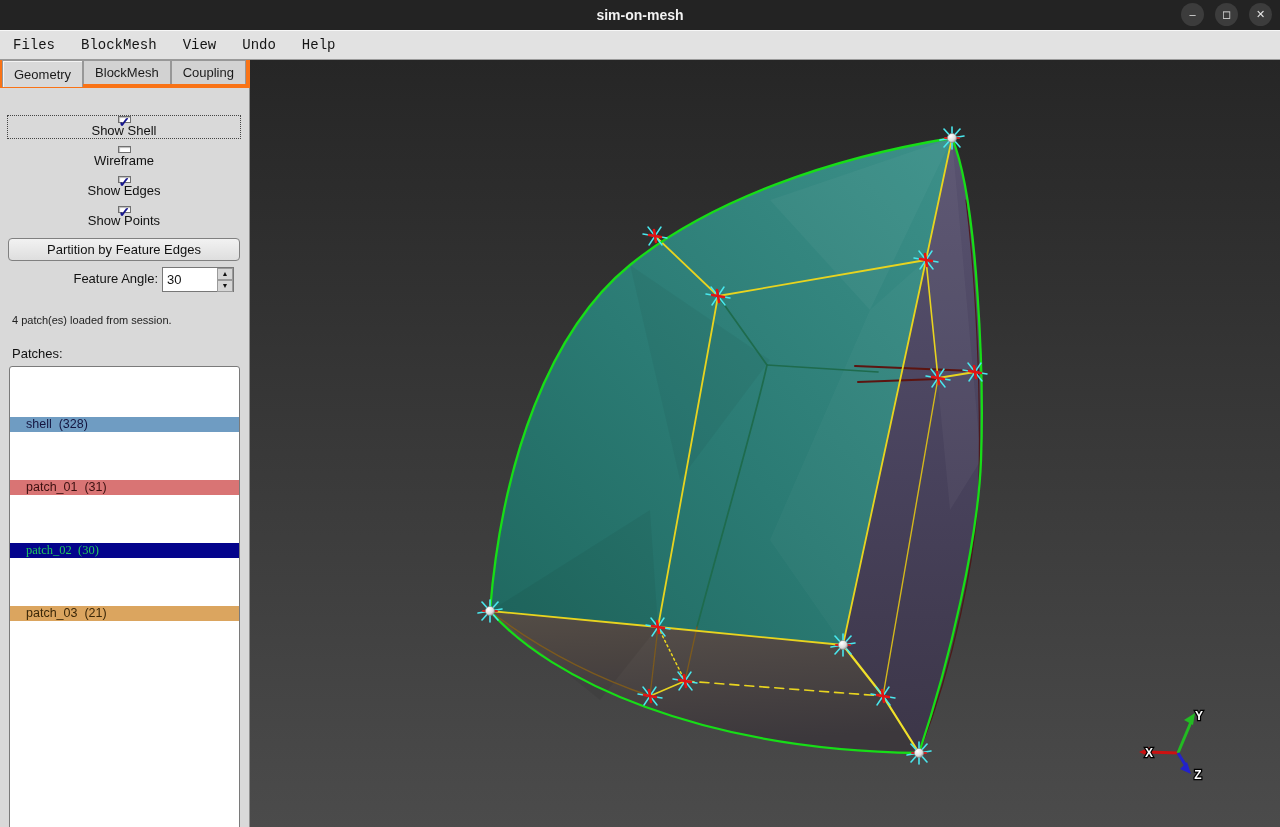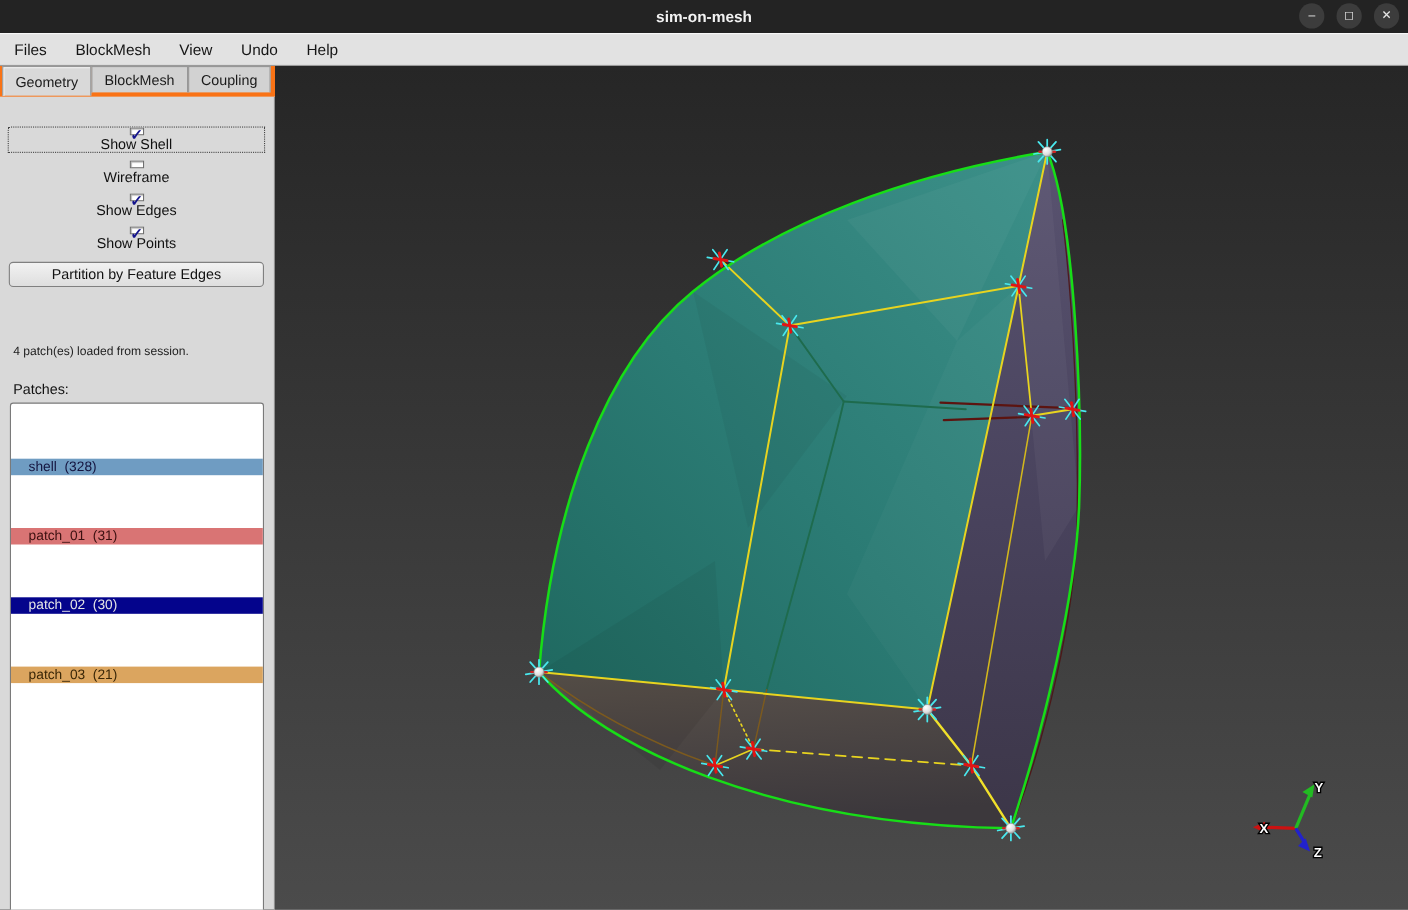--- a/index.html
+++ b/index.html
@@ -12,21 +12,21 @@
   .title { position:absolute; left:0; right:0; top:0; height:30px; line-height:30px;
            text-align:center; color:#f2f2f2; font-size:14px; font-weight:bold; }
   .winctrls { position:absolute; right:8px; top:3px; display:flex; gap:11px; }
   .wbtn { width:23px; height:23px; border-radius:50%; background:#3c3c3c; color:#e6e6e6;
           font-size:11px; line-height:23px; text-align:center; cursor:default; }
 
   
   .menubar { position:absolute; left:0; top:30px; width:1280px; height:30px; background:#e2e2e2;
              border-top:1px solid #f7f7f7; border-bottom:1px solid #9a9a9a;
              display:flex; align-items:center; padding-left:10px; gap:0; }
-  .menuitem { font-size:14px; color:#151515; padding:0 13px 0 13px; height:28px; line-height:28px; }
+  .menuitem { font-size:14px; color:#151515; padding:0 13px 0 13px; height:28px; line-height:28px;font-family:Liberation Mono, monospace; }
   .menuitem:first-child { padding-left:3px; }
 
   
   .tabstrip { position:absolute; left:0; top:60px; width:250px; height:28px; background:#f97316;
               display:flex; align-items:flex-start; padding-left:2px; }
   .tab { font-size:13px; color:#1a1a1a; background:#d2d2d2; border:1px solid #979797;
          border-bottom:none; height:24px; line-height:23px; padding:0 11px; }
   .tab.active { background:#d9d9d9; height:27px; line-height:27px;
                 box-shadow:inset 1px 1px 0 #f4f4f4; }
 
@@ -109,28 +109,38 @@
       <span class="cbbox checked"></span>
       <span class="cblabel">Show Points</span>
     </div>
     <div class="cbrow" style="top:88px">
       <span class="cbbox checked"></span>
       <span class="cblabel">Show Edges</span>
     </div>
 
     <button class="pbtn">Partition by Feature Edges</button>
 
+    <div class="farow">
+      <div class="falabel">Feature Angle:</div>
+      <div class="spin">
+        <input value="30" style="">
+        <div class="spinbtns">
+          <div class="spinbtn">▲</div>
+          <div class="spinbtn">▼</div>
+        </div>
+      </div>
+    </div>
 
     <div class="status">4 patch(es) loaded from session.</div>
     <div class="patcheslabel">Patches:</div>
 
     <div class="listbox">
       <div class="lrow" style="background: rgb(111, 156, 194); color: rgb(20, 20, 63);">shell  (328)</div>
       <div class="lrow" style="background: rgb(217, 116, 116); color: rgb(60, 16, 16);">patch_01  (31)</div>
-      <div class="lrow" style="background: rgb(4, 4, 140); color: #e5e5e5;">patch_02  (30)</div>
+      <div class="lrow" style="background: rgb(4, 4, 140); color: #22c55e; font-family: Liberation Serif, serif;">patch_02  (30)</div>
       <div class="lrow" style="background: rgb(219, 165, 95); color: rgb(58, 39, 8);">patch_03  (21)</div>
     </div>
   </div>
 
   <div class="viewport">
     <svg width="1030" height="767" viewBox="0 0 1030 767">
       <defs>
         <linearGradient id="tealG" x1="1" y1="0" x2="0" y2="1">
           <stop offset="0" stop-color="#3c9089"></stop>
           <stop offset="0.55" stop-color="#2b7b74"></stop>

